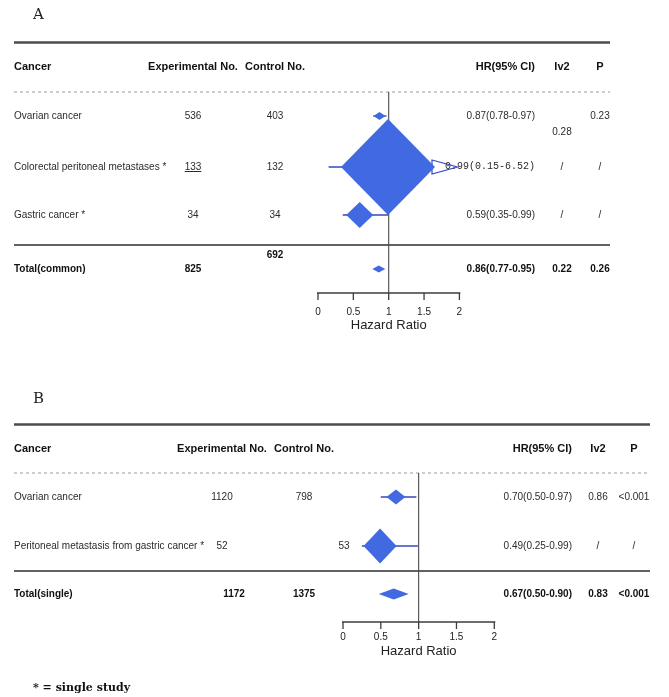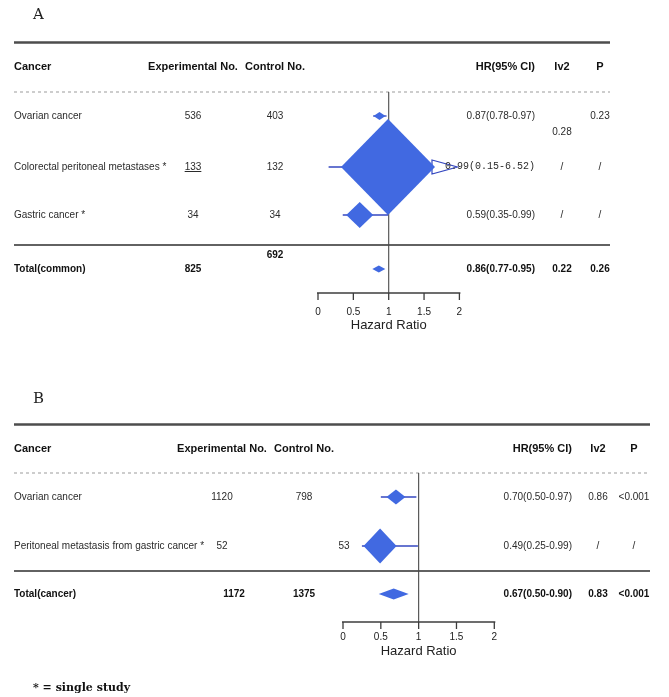--- a/index.html
+++ b/index.html
@@ -106,21 +106,21 @@
       <div class="t row c" style="left: 304px; top: 497px;">798</div>
       <div class="t row r" style="right: 97px; top: 497px;">0.70(0.50-0.97)</div>
       <div class="t row c" style="left: 598px; top: 497px;">0.86</div>
       <div class="t row c" style="left: 634px; top: 497px;">&lt;0.001</div>
       <div class="t row l" style="left: 14px; top: 546px; text-align: right;">Peritoneal metastasis from gastric cancer *</div>
       <div class="t row c" style="left: 222px; top: 546px; text-align: center;">52</div>
       <div class="t row c" style="left: 304px; top: 546px; margin-left: 40px;">53</div>
       <div class="t row r" style="right: 97px; top: 546px;">0.49(0.25-0.99)</div>
       <div class="t row c" style="left: 598px; top: 546px;">/</div>
       <div class="t row c" style="left: 634px; top: 546px;">/</div>
-      <div class="t tot l" style="left: 14px; top: 594px;">Total(cancer)</div>
+      <div class="t tot l" style="left: 14px; top: 594px;">Total(single)</div>
       <div class="t tot c" style="left: 234px; top: 594px;">1172</div>
       <div class="t tot c" style="left: 304px; top: 594px;">1375</div>
       <div class="t tot r" style="right: 97px; top: 594px;">0.67(0.50-0.90)</div>
       <div class="t tot c" style="left: 598px; top: 594px;">0.83</div>
       <div class="t tot c" style="left: 634px; top: 594px;">&lt;0.001</div>
       <div class="t axn c" style="left: 343px; top: 637px;">0</div>
       <div class="t axn c" style="left: 380.825px; top: 637px;">0.5</div>
       <div class="t axn c" style="left: 418.65px; top: 637px;">1</div>
       <div class="t axn c" style="left: 456.475px; top: 637px;">1.5</div>
       <div class="t axn c" style="left: 494.3px; top: 637px;">2</div>

